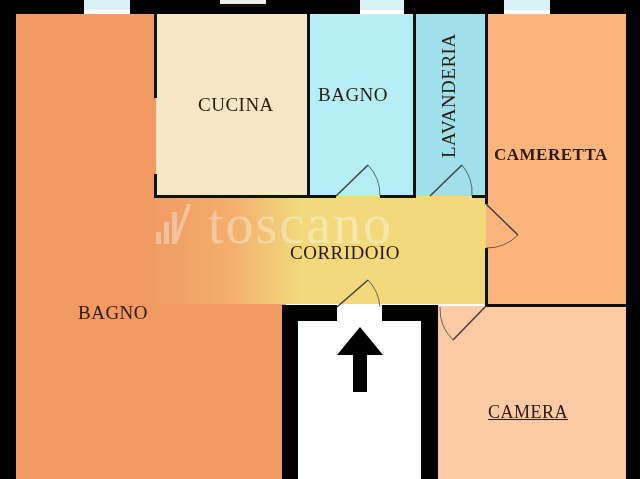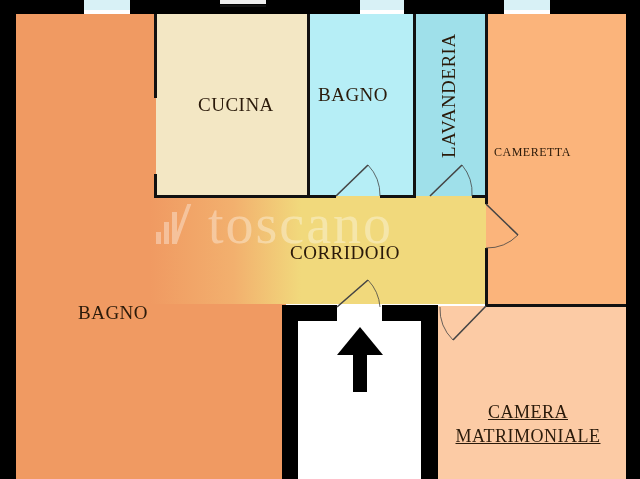--- a/index.html
+++ b/index.html
@@ -81,19 +81,18 @@
     <span style="width:5px;height:22px;background:#fff;"></span>
     <span style="width:5px;height:32px;background:#fff;"></span>
     <span style="width:18px;height:40px;border-left:4px solid #fff;transform:skewX(-20deg);"></span>
   </span>
   <span style="font-family:'Liberation Serif',serif;font-size:56px;color:#fff;letter-spacing:2px;">toscano</span>
 </div>
 
 <div class="label" style="left:198px;top:94px;">CUCINA</div>
 <div class="label" style="left:318px;top:84px;">BAGNO</div>
 <div class="label" style="left:392px;top:90px;transform:rotate(-90deg);transform-origin:center;width:114px;">LAVANDERIA</div>
-<div class="label" style="left:494px;top:145px;font-size:12px;">CAMERETTA</div>
+<div class="label" style="left:494px;top:145px;font-size:17px;font-weight:bold;">CAMERETTA</div>
 <div class="label" style="left:290px;top:242px;">CORRIDOIO</div>
 <div class="label" style="left:78px;top:302px;">BAGNO</div>
 <div class="label" style="left:444px;top:400px;width:168px;font-size:18px;line-height:24px;text-decoration:underline;">
   <div>CAMERA</div>
-  <div>MATRIMONIALE</div>
 </div>
 
 </body></html>

